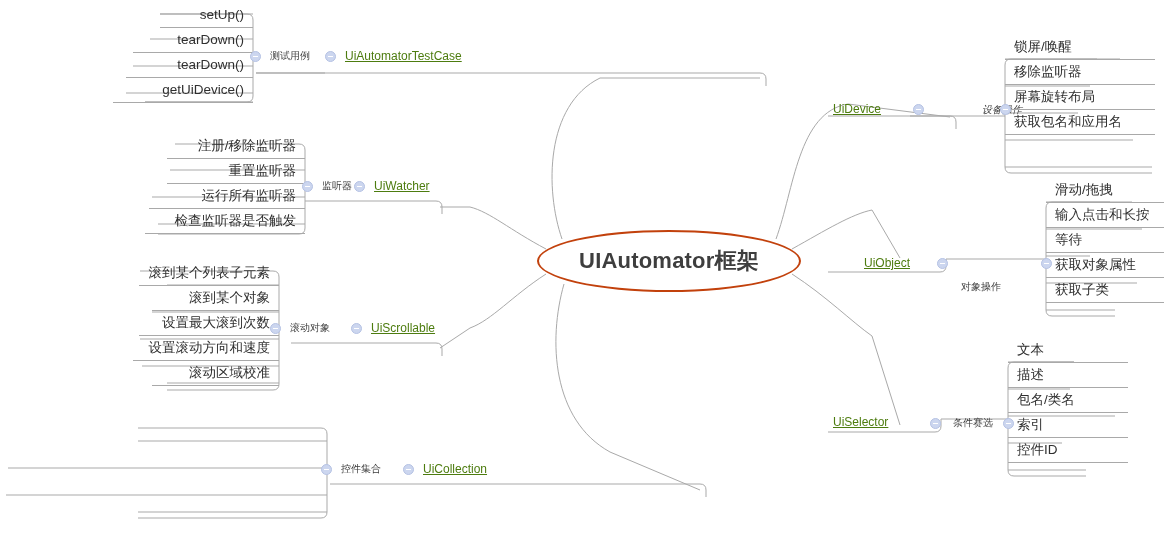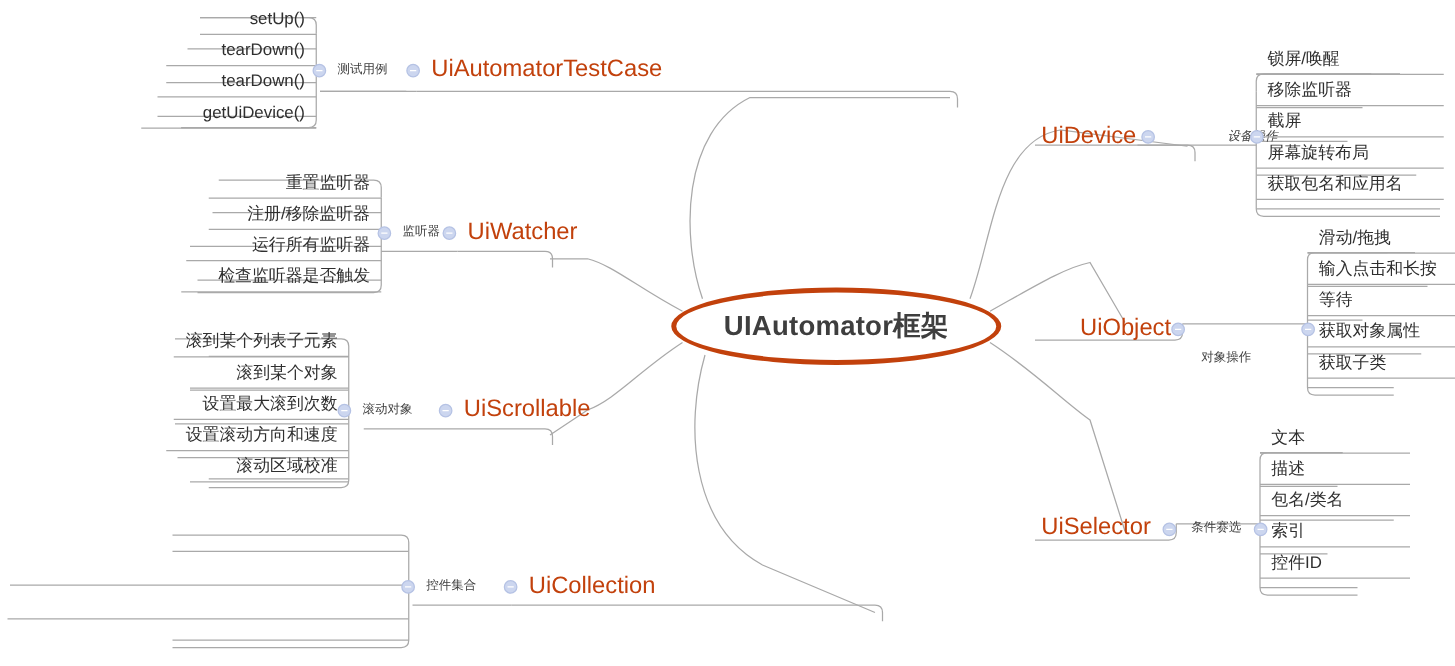--- a/index.html
+++ b/index.html
@@ -27,45 +27,46 @@
     pointer-events: none;
   }
 
   
   .root-node {
     position: absolute;
     left: 537px;
     top: 230px;
     width: 264px;
     height: 62px;
-    border: 4px solid #c2410c;
+    border: 2px solid #c2410c;
     border-radius: 50%;
     background: #ffffff;
     display: flex;
     align-items: center;
     justify-content: center;
     box-sizing: border-box;
     z-index: 5;
   }
   .root-label {
     font-size: 22px;
     font-weight: bold;
     color: #3e3e3e;
     letter-spacing: 0.2px;
     white-space: nowrap;
   }
 
   
   .l1 {
     position: absolute;
-    font-size: 19px;
-    color: #c2410c;
+    font-size: 12px;
+    color: #4d7c0f;
     white-space: nowrap;
     line-height: 22px;
     z-index: 4;
+    text-decoration: underline;
   }
   .l1.right { text-align: left; }
   .l1.left  { text-align: left; }
 
   
   .l2 {
     position: absolute;
     font-size: 10px;
     color: #3d3d3d;
     white-space: nowrap;
@@ -225,22 +226,22 @@
     <div class="leaf" style="margin-left:20px;">tearDown()</div>
     <div class="leaf" style="margin-left:13px;">tearDown()</div>
     <div class="leaf" style="margin-left:0px;">getUiDevice()</div>
   </div>
 
   <div class="l1 left" style="left:374px; top:175px;">UiWatcher</div>
   <div class="dot" style="left:354px; top:181px;"></div>
   <div class="l2" style="left:322px; top:177px;">监听器</div>
   <div class="dot" style="left:302px; top:181px;"></div>
   <div class="leafgroup left" style="left:145px; top:134px; width:160px;">
+    <div class="leaf" style="margin-left:22px;">注册/移除监听器</div>
     <div class="leaf" style="margin-left:22px;">重置监听器</div>
-    <div class="leaf" style="margin-left:22px;">注册/移除监听器</div>
     <div class="leaf" style="margin-left:4px;">运行所有监听器</div>
     <div class="leaf" style="margin-left:0px;">检查监听器是否触发</div>
   </div>
 
   <div class="l1 left" style="left:371px; top:317px;">UiScrollable</div>
   <div class="dot" style="left:351px; top:323px;"></div>
   <div class="l2" style="left:290px; top:319px;">滚动对象</div>
   <div class="dot" style="left:270px; top:323px;"></div>
   <div class="leafgroup left" style="left:133px; top:261px; width:146px;">
     <div class="leaf" style="margin-left:6px;">滚到某个列表子元素</div>
@@ -255,21 +256,20 @@
   <div class="l2" style="left:341px; top:460px;">控件集合</div>
   <div class="dot" style="left:321px; top:464px;"></div>
 
   <div class="l1 right" style="left:833px; top:98px;">UiDevice</div>
   <div class="dot" style="left:913px; top:104px;"></div>
   <div class="l2" style="left:982px; top:101px;font-style:italic;">设备操作</div>
   <div class="dot" style="left:1000px; top:104px;"></div>
   <div class="leafgroup right" style="left:1005px; top:35px; width:150px;">
     <div class="leaf">锁屏/唤醒</div>
     <div class="leaf">移除监听器</div>
-    <div class="leaf">截屏</div>
     <div class="leaf">屏幕旋转布局</div>
     <div class="leaf">获取包名和应用名</div>
   </div>
 
   <div class="l1 right" style="left:864px; top:252px;">UiObject</div>
   <div class="dot" style="left:937px; top:258px;"></div>
   <div class="l2" style="left:961px; top:254px;margin-top:24px;">对象操作</div>
   <div class="dot" style="left:1041px; top:258px;"></div>
   <div class="leafgroup right" style="left:1046px; top:178px; width:140px;">
     <div class="leaf">滑动/拖拽</div>

